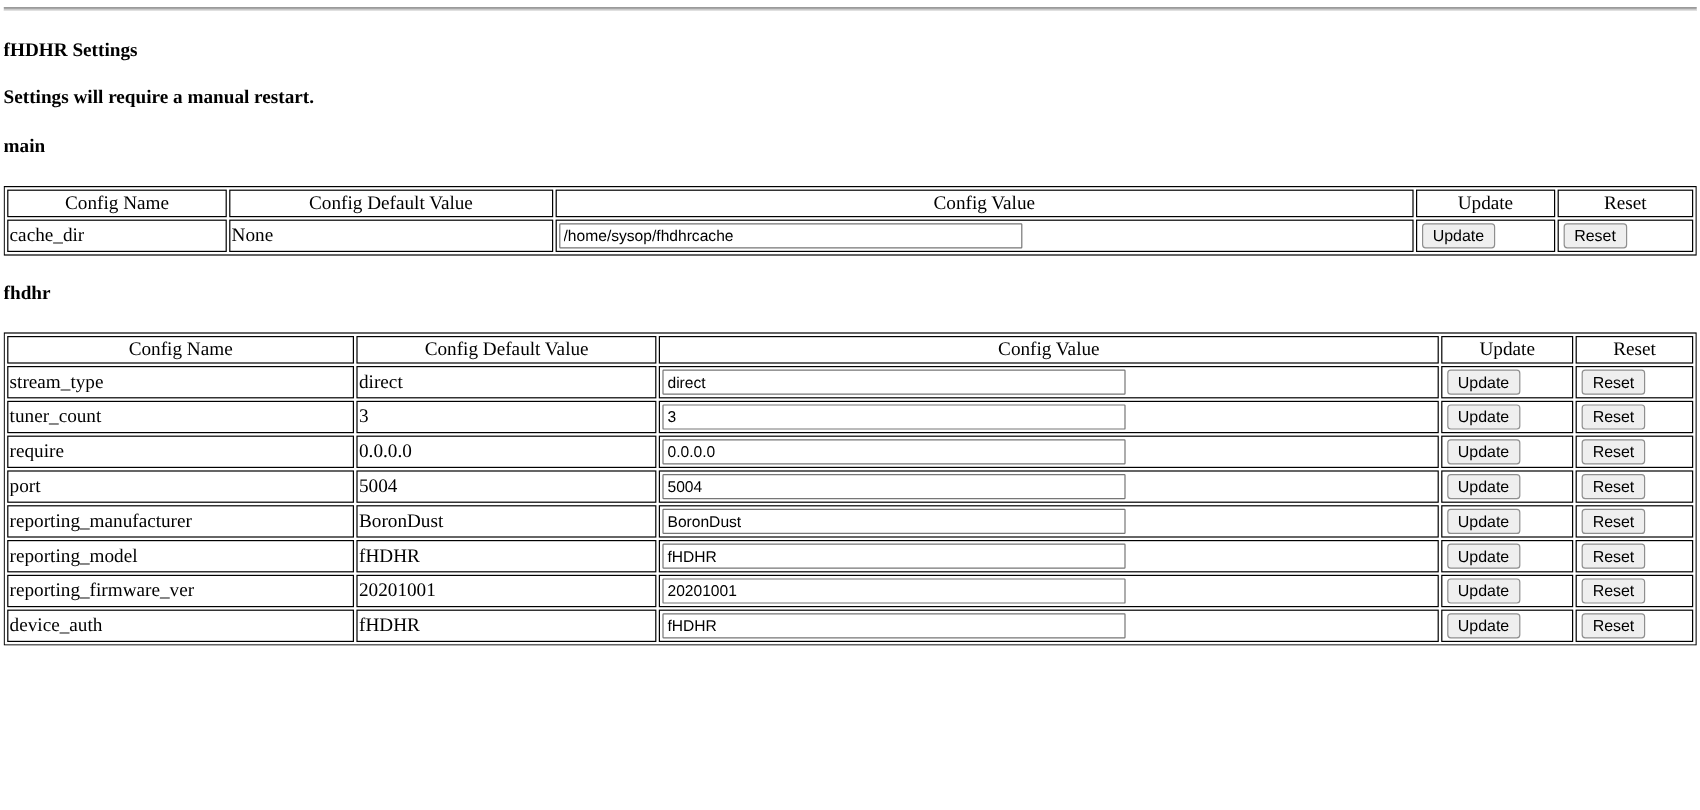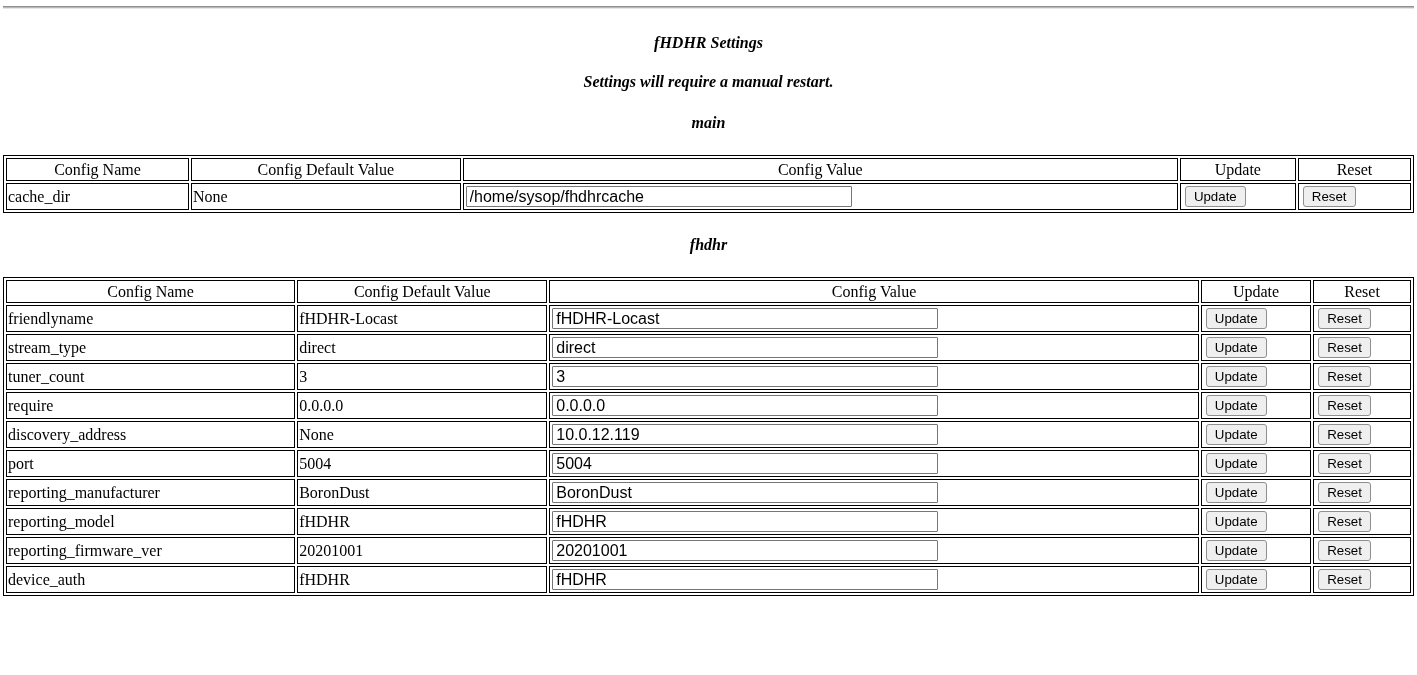--- a/index.html
+++ b/index.html
@@ -13,24 +13,23 @@
   }
   hr.top-rule {
     border: none;
     border-top: 1px solid #8f8f8f;
     border-bottom: 1px solid #e6e6e6;
     background: #b8b8b8;
     height: 1px;
     margin: 3px 0 0 0;
   }
   .heading {
-    text-align: center;
+    text-align: left;
     font-weight: bold;
     line-height: 18px;
-    font-style: italic;
   }
   .page-title   { margin: 25px 0 21px 0; }
   .page-subtitle{ margin: 21px 0 21px 0; }
   .section-heading { margin: 23px 0 23px 0; }
 
   table.config-table {
     width: 100%;
     border-collapse: separate;
     border-spacing: 2px;
     border: 1px solid #000000;
@@ -74,21 +73,21 @@
     width: 386px;
     max-width: 98%;
     height: 21px;
     margin: 1px;
     padding: 1px 3px;
     border: 1px solid #767676;
     border-radius: 1px;
     background: #ffffff;
     color: #000000;
     font-family: "Liberation Sans", "DejaVu Sans", sans-serif;
-    font-size: 16px;
+    font-size: 13px;
   }
   button.btn {
     margin: 1px 1px 1px 3px;
     padding: 2px 8px;
     height: 21px;
     background: #efefef;
     border: 1px solid #8f8f8f;
     border-radius: 3px;
     color: #000000;
     font-family: "Liberation Sans", "DejaVu Sans", sans-serif;
@@ -157,33 +156,20 @@
       <thead>
         <tr>
           <th>Config Name</th>
           <th>Config Default Value</th>
           <th>Config Value</th>
           <th>Update</th>
           <th>Reset</th>
         </tr>
       </thead>
       <tbody>
-  <tr>
-    <td class="cell-name">friendlyname</td>
-    <td class="cell-default">fHDHR-Locast</td>
-    <td class="cell-value">
-      <input type="text" class="value-input" value="fHDHR-Locast" style="">
-    </td>
-    <td class="cell-update">
-      <button type="button" class="btn">Update</button>
-    </td>
-    <td class="cell-reset">
-      <button type="button" class="btn">Reset</button>
-    </td>
-  </tr>
 
   <tr>
     <td class="cell-name">stream_type</td>
     <td class="cell-default">direct</td>
     <td class="cell-value">
       <input type="text" class="value-input" value="direct" style="">
     </td>
     <td class="cell-update">
       <button type="button" class="btn">Update</button>
     </td>
@@ -214,33 +200,20 @@
       <input type="text" class="value-input" value="0.0.0.0" style="">
     </td>
     <td class="cell-update">
       <button type="button" class="btn">Update</button>
     </td>
     <td class="cell-reset">
       <button type="button" class="btn">Reset</button>
     </td>
   </tr>
 
-  <tr>
-    <td class="cell-name">discovery_address</td>
-    <td class="cell-default">None</td>
-    <td class="cell-value">
-      <input type="text" class="value-input" value="10.0.12.119" style="">
-    </td>
-    <td class="cell-update">
-      <button type="button" class="btn">Update</button>
-    </td>
-    <td class="cell-reset">
-      <button type="button" class="btn">Reset</button>
-    </td>
-  </tr>
 
   <tr>
     <td class="cell-name">port</td>
     <td class="cell-default">5004</td>
     <td class="cell-value">
       <input type="text" class="value-input" value="5004" style="">
     </td>
     <td class="cell-update">
       <button type="button" class="btn">Update</button>
     </td>

